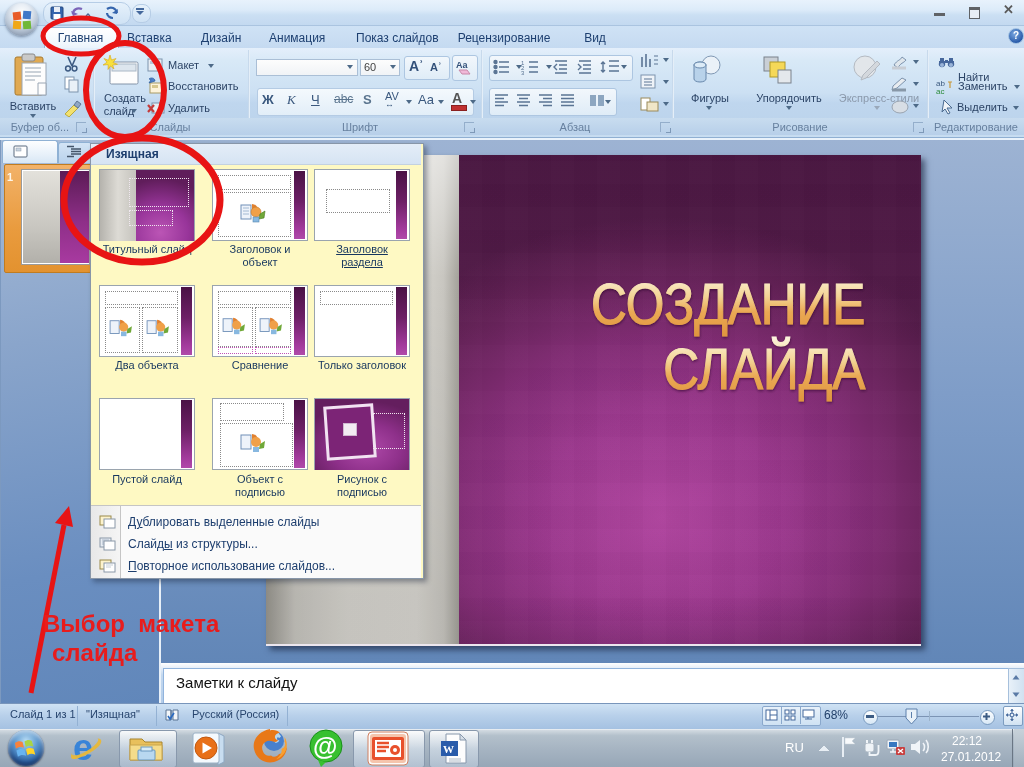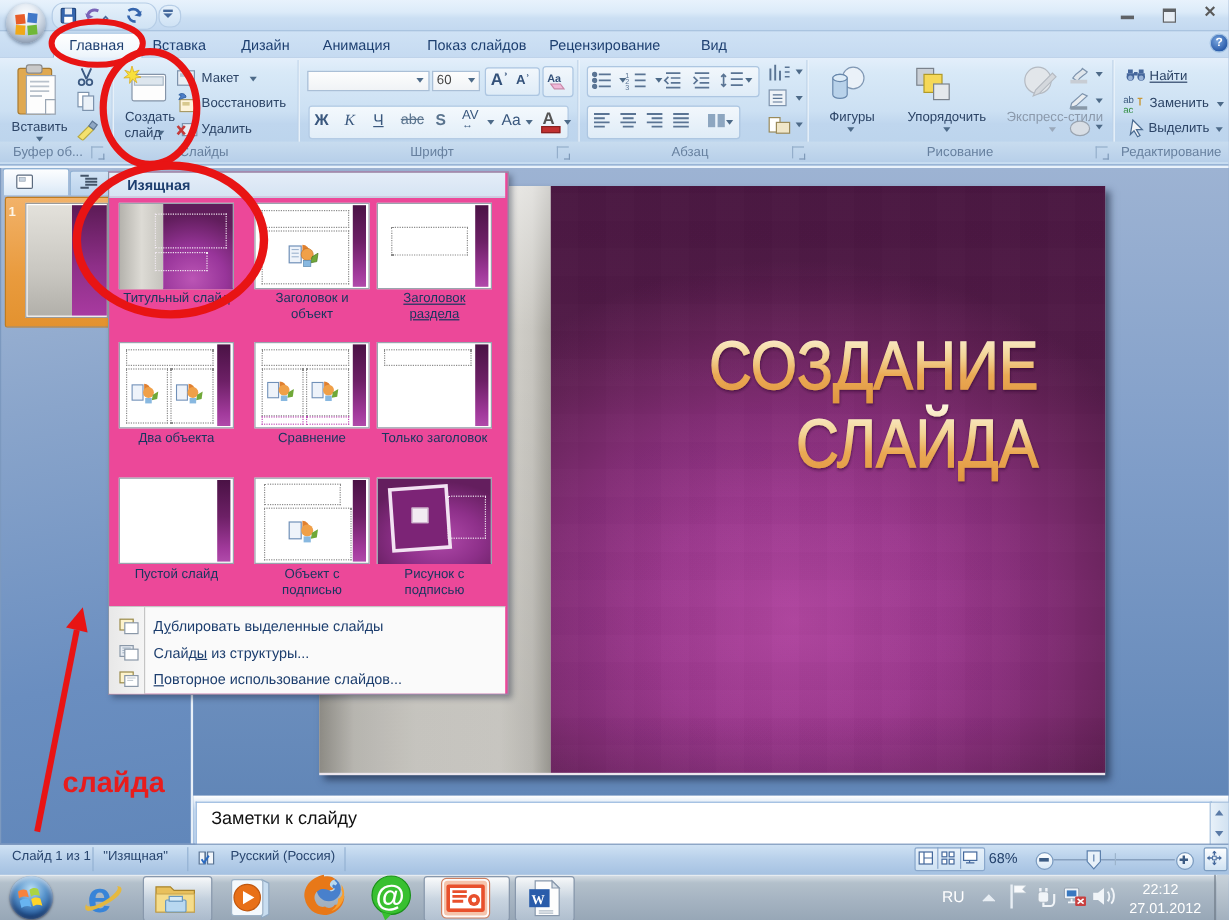--- a/index.html
+++ b/index.html
@@ -58,21 +58,21 @@
   #notes{left:161px;top:663px;width:863px;height:40px;background:linear-gradient(180deg,#ffffff 0%,#c3d8ef 30%,#b3cce9 100%);}
   #notesinner{left:163px;top:668px;width:845px;height:35px;background:#ffffff;border:1px solid #91b4dd;border-bottom:none;}
   #notesscroll{left:1008px;top:668px;width:16px;height:35px;background:linear-gradient(90deg,#e8f1f9,#cfe0f0);border:1px solid #a6c0dc;}
   
   #statusbar{left:0;top:703px;width:1024px;height:26px;border-top:1px solid #7895bb;
     background:linear-gradient(180deg,#cfe2f4 0%,#b8d0ea 45%,#a3c0e1 100%);font-size:11px;color:#28456e;}
   
   #taskbar{left:0;top:729px;width:1024px;height:38px;
     background:linear-gradient(180deg,#d3dbe2 0%,#b3c0cb 15%,#a6b4c2 50%,#96a6b6 100%);border-top:1px solid #e6ebf0;}
   
-  #gallery{left:90px;top:143px;width:332px;height:434px;background:#ec4899;border:1px solid #8896a8;box-shadow:3px 3px 5px rgba(20,30,50,.4);z-index:20;}
+  #gallery{left:90px;top:143px;width:332px;height:434px;background:#fef9c3;border:1px solid #8896a8;box-shadow:3px 3px 5px rgba(20,30,50,.4);z-index:20;}
   #galhead{left:0;top:0;width:330px;height:21px;background:linear-gradient(180deg,#e4edf8,#d6e4f3);border-bottom:1px solid #c3d1e0;
      font-size:12px;font-weight:bold;color:#1d3e6e;line-height:21px;padding-left:15px;box-sizing:border-box;}
   .thumb{width:96px;height:72px;background:#fff;border:1px solid #9aa4ae;box-sizing:border-box;}
   .pbar{position:absolute;right:2px;top:1px;width:11px;height:68px;background:linear-gradient(180deg,#4a1245 0%,#6d2066 45%,#a23a9c 85%,#b04aaa 100%);}
   .cap{font-size:11px;color:#16365f;text-align:center;line-height:13px;}
   .dash{position:absolute;border:1px dotted #8a8a8a;}
   .dashw{position:absolute;border:1px dotted #f0e8f0;}
   #galmenu{left:0;top:361px;width:330px;height:72px;background:#fafafa;border-top:1px solid #c5c5c5;}
   #galmenucol{left:0;top:0;width:29px;height:72px;background:linear-gradient(90deg,#e8e8e8,#f5f5f5);border-right:1px solid #c5c5c5;}
   .mitem{left:37px;font-size:12px;color:#1d3e6e;white-space:nowrap;}
@@ -314,21 +314,21 @@
   </svg>
   <div class="abs dd" style="left:913px;top:104px;"></div>
 
   <svg class="abs" style="left:938px;top:56px;" width="17" height="15" viewBox="0 0 17 15">
     <path d="M2 2h4v3H2zM11 2h4v3h-4z" fill="#46679c"></path>
     <path d="M1 5h6v2a3.2 3.2 0 1 1-6 0zM10 5h6v2a3.2 3.2 0 1 1-6 0z" fill="#46679c"></path>
     <path d="M7 4h3v3H7z" fill="#46679c"></path>
     <circle cx="4" cy="9" r="2" fill="#9ab4d8"></circle>
       <circle cx="13" cy="9" r="2" fill="#9ab4d8"></circle>
   </svg>
-  <div class="abs btxt" style="left:958px;top:58px;text-decoration:underline;">Найти</div>
+  <div class="abs btxt" style="left:958px;top:71px;">Найти</div>
   <svg class="abs" style="left:936px;top:78px;" width="20" height="16" viewBox="0 0 20 16">
     <text x="0" y="8" font-size="8" fill="#3a587e" font-family="Liberation Sans">ab</text>
     <text x="0" y="16" font-size="8" fill="#2a8a3a" font-family="Liberation Sans">ac</text>
     <path d="M12 4l4 0M14 10l0-6" stroke="#c89838" stroke-width="1.2" fill="none"></path>
   </svg>
   <div class="abs btxt" style="left:958px;top:80px;">Заменить</div>
   <div class="abs dd" style="left:1014px;top:85px;"></div>
   <svg class="abs" style="left:940px;top:99px;" width="16" height="16" viewBox="0 0 16 16">
     <path d="M4 1l8 8-5 0 3 5-2 1-3-5-3 3z" fill="#f0f4f8" stroke="#4a6a90"></path>
   </svg>
@@ -528,20 +528,21 @@
   <div class="abs" style="left:1012px;top:729px;width:1px;height:38px;background:#6a7684;"></div>
   <div class="abs" style="left:1014px;top:729px;width:10px;height:38px;background:linear-gradient(180deg,#c8d2da,#a2b0be);"></div>
 
   <svg class="abs" id="anno" width="1024" height="767" viewBox="0 0 1024 767">
     <ellipse cx="81" cy="36" rx="38" ry="18" fill="none" stroke="#e81414" stroke-width="5"></ellipse>
     <ellipse cx="125" cy="90" rx="39" ry="47" fill="none" stroke="#e81414" stroke-width="6"></ellipse>
     <ellipse cx="142" cy="200" rx="78" ry="62" fill="none" stroke="#e81414" stroke-width="7"></ellipse>
     <path d="M31 693L64 525" stroke="#e81414" stroke-width="5" fill="none"></path>
     <path d="M69 506L73 527 55 523z" fill="#e81414"></path>
   </svg>
+  <div class="abs redtext" style="left:43px;top:610px;">Выбор&nbsp;&nbsp;макета</div>
   <div class="abs redtext" style="left:52px;top:639px;">слайда</div>
   <div class="abs" id="gallery">
     <div class="abs" id="galhead">Изящная</div>
 
     <div class="abs thumb" style="left:8px;top:25px;">
       <div class="abs" style="left:0;top:0;width:36px;height:71px;background:linear-gradient(90deg,#b5b3ad,#dddbd5 50%,#c5c3bd);"></div>
       <div class="abs" style="left:36px;top:0;width:58px;height:71px;background:radial-gradient(ellipse 62px 58px at 42% 88%,#bb55b5 0%,#98359a 45%,#601d5b 92%);"></div>
       <div class="abs dashw" style="left:29px;top:8px;width:58px;height:27px;"></div>
       <div class="abs dashw" style="left:29px;top:40px;width:42px;height:14px;"></div>
     </div>

